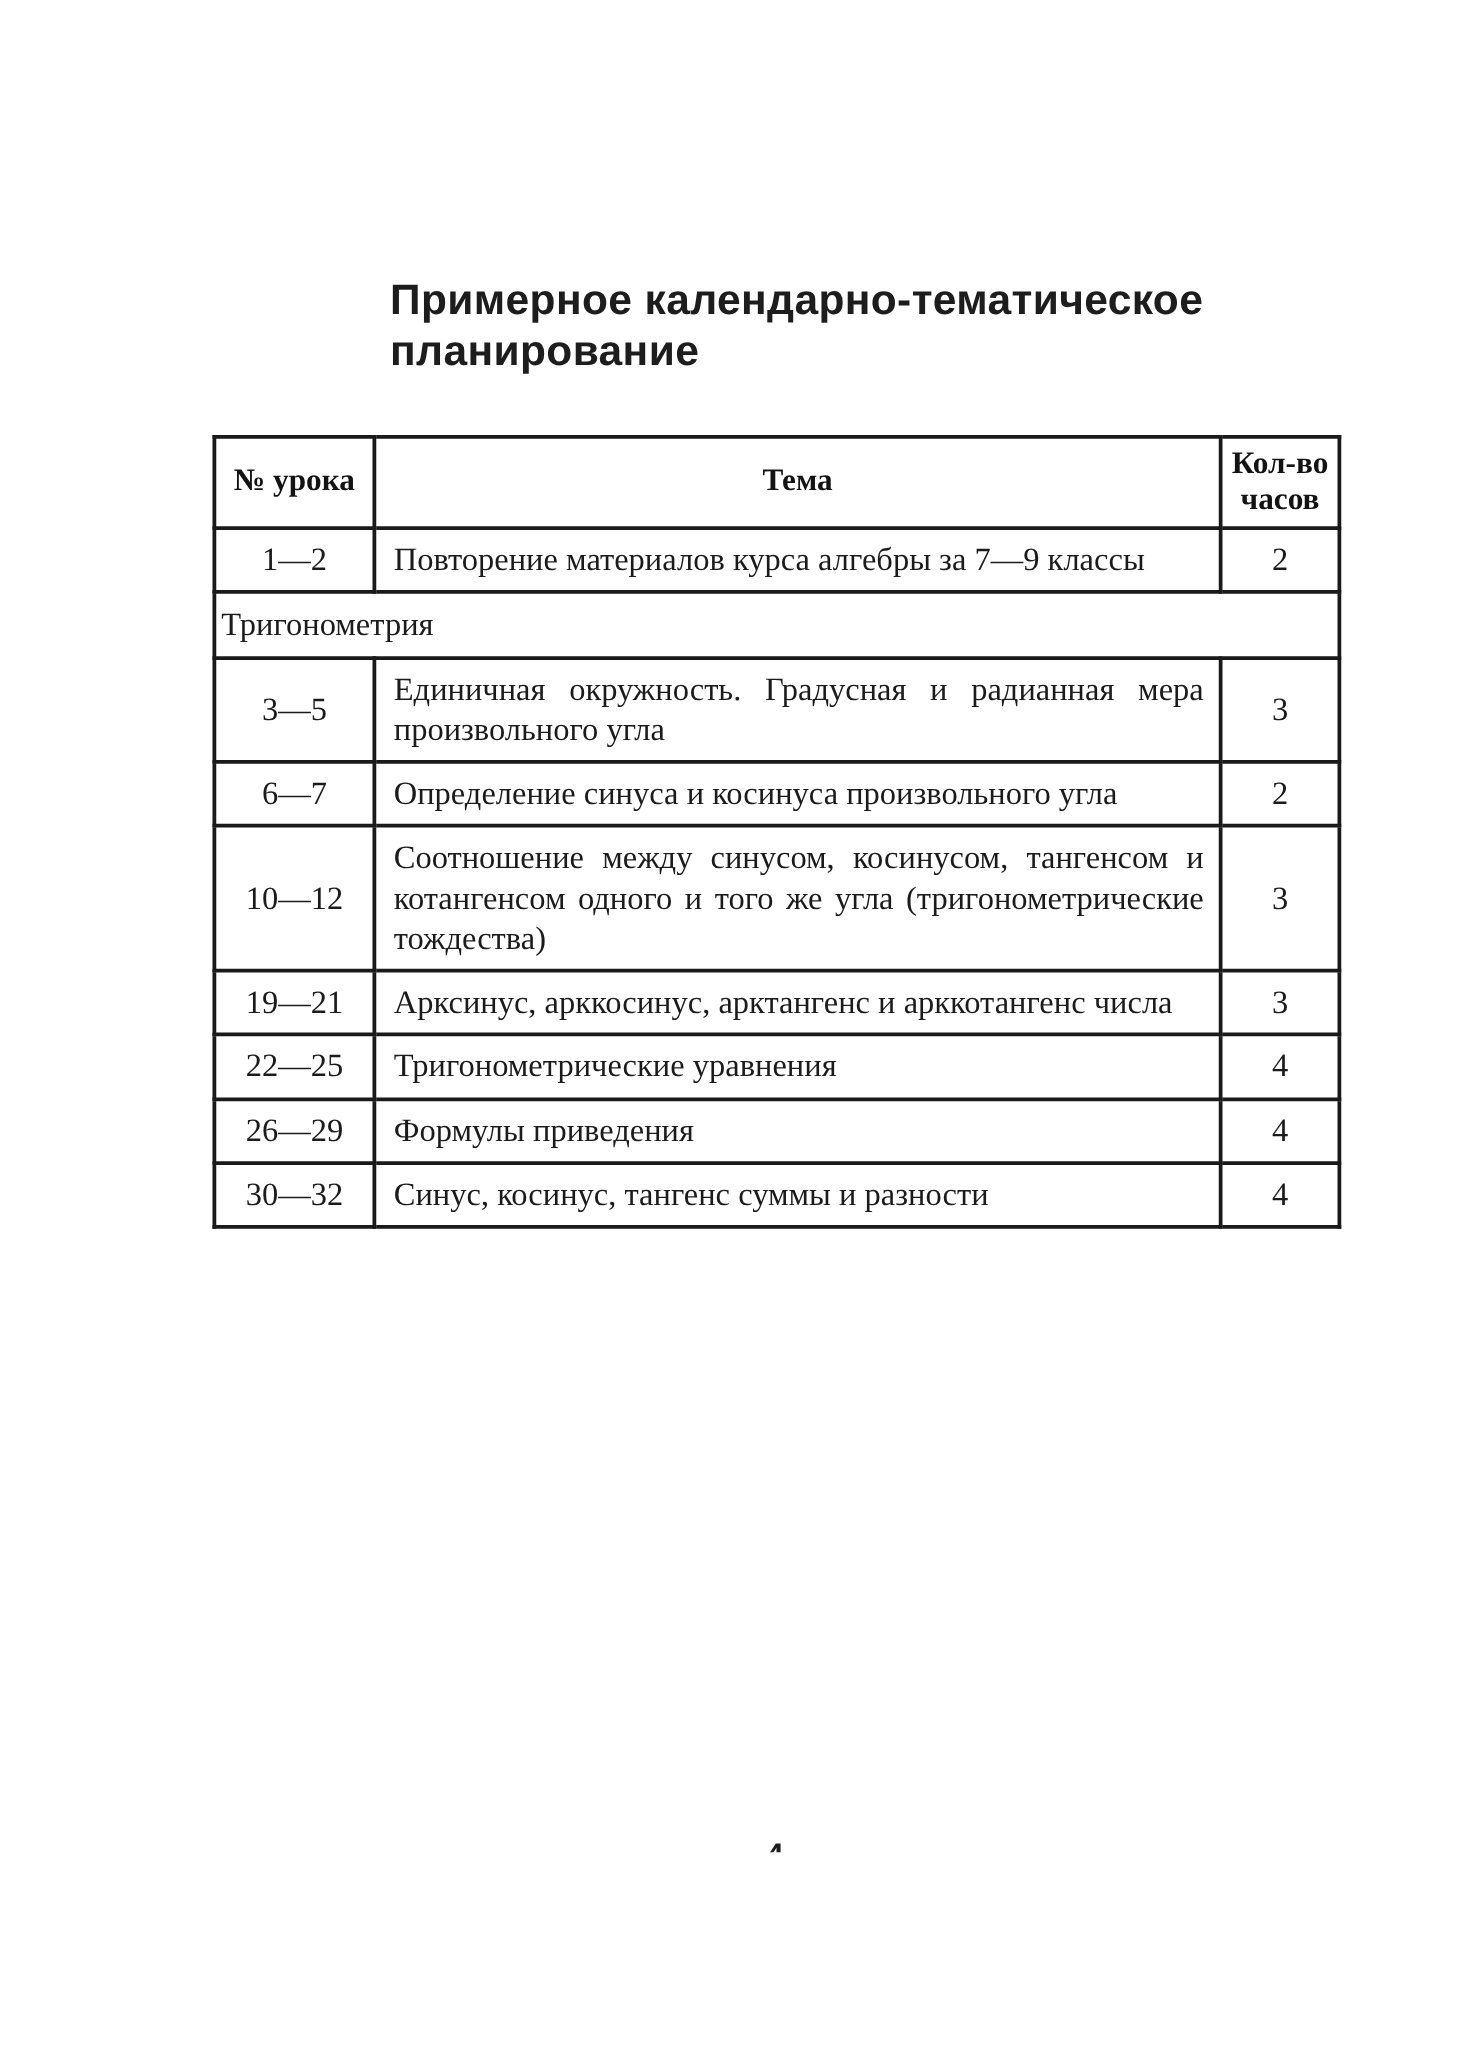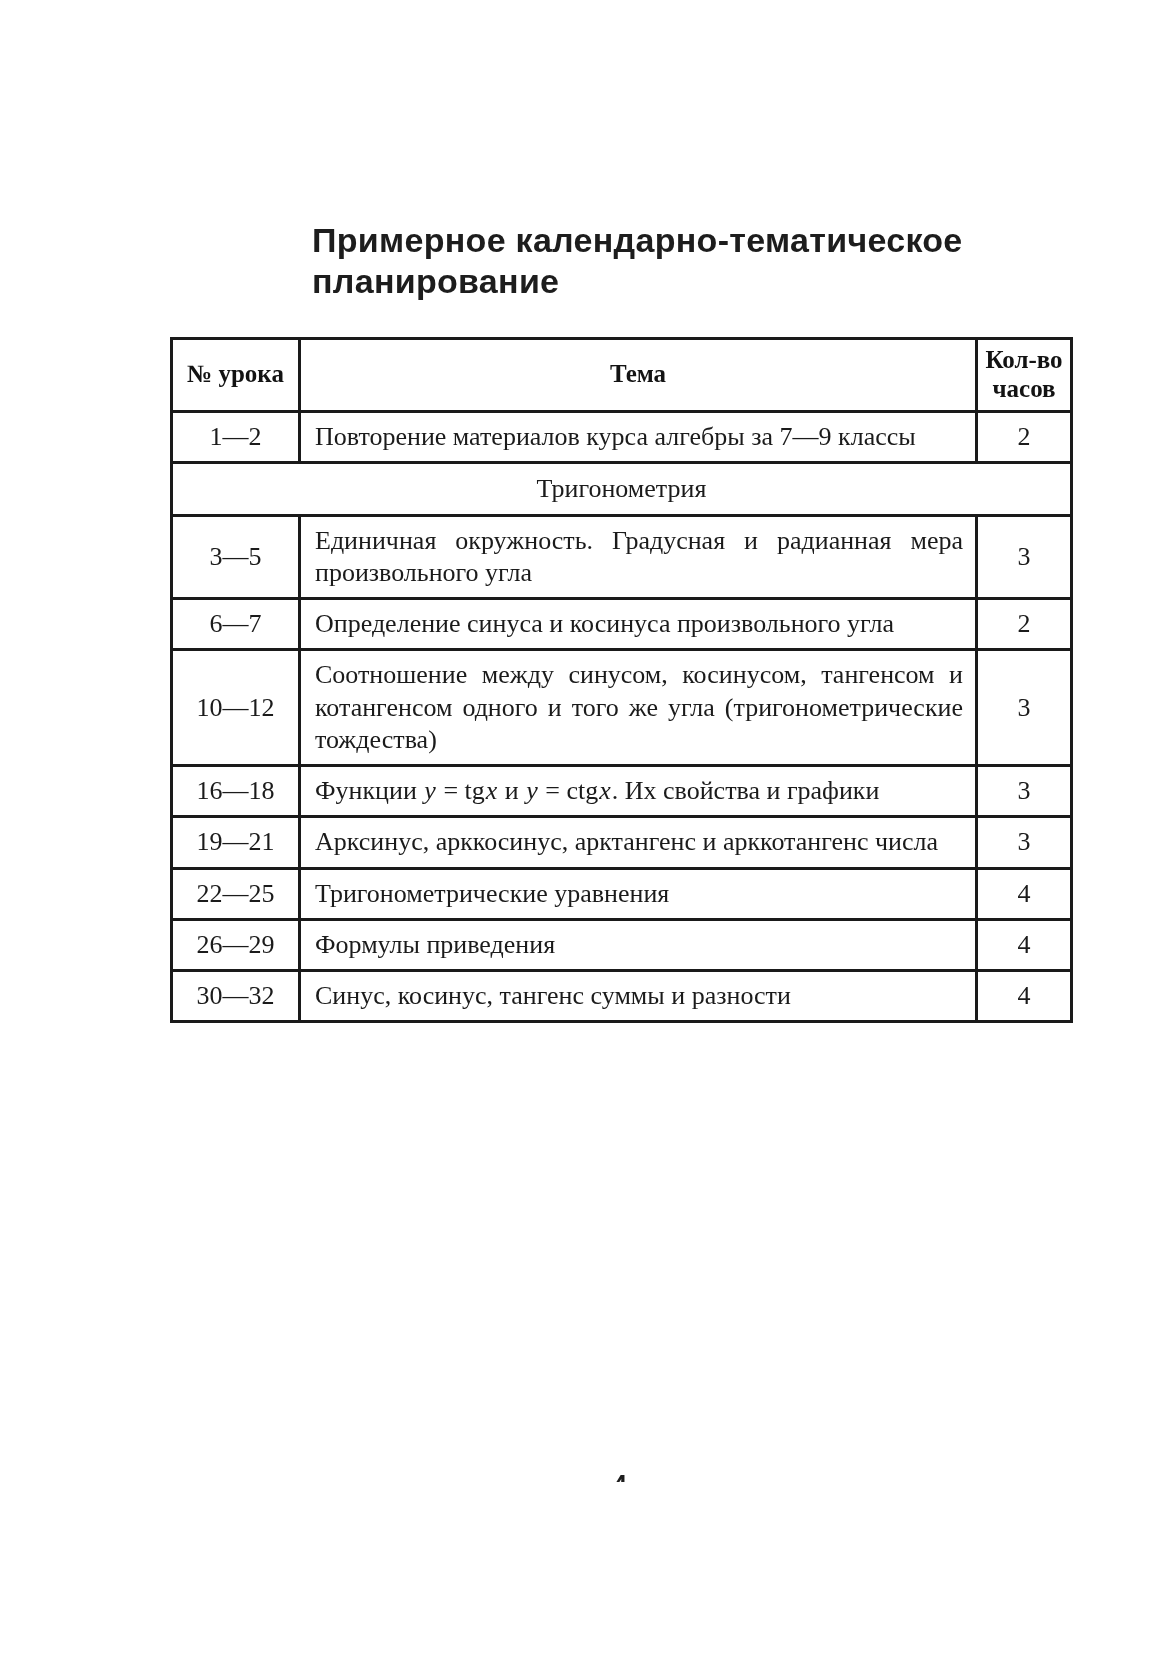--- a/index.html
+++ b/index.html
@@ -25,21 +25,21 @@
     font-family: "Liberation Sans", sans-serif;
     font-weight: 700;
     font-size: 34px;
     line-height: 1.2;
     letter-spacing: 0.3px;
     color: #1d1d1d;
   }
   table.plan-table {
     position: absolute;
     left: 170px;
-    top: 337px;
+    top: 348px;
     width: 900px;
     border-collapse: collapse;
     table-layout: fixed;
   }
   .plan-table th, .plan-table td {
     border: 3px solid #1a1a1a;
   }
   .plan-table col.c-num   { width: 128px; }
   .plan-table col.c-theme { width: 677px; }
   .plan-table col.c-hours { width: 95px; }
@@ -66,21 +66,21 @@
   td.cell-theme {
     text-align: justify;
     padding: 8px 12px 8px 14px;
     line-height: 1.24;
   }
   td.cell-hours {
     text-align: center;
     padding: 7px 2px;
   }
   td.section-cell {
-    text-align: center;
+    text-align: left;
     padding: 10px 4px;
     height: 30px;
   }
   td.cell-theme em {
     font-style: italic;
     padding: 0 1px;
   }
   .page-number {
     position: absolute;
     left: 170px;
@@ -131,25 +131,20 @@
           <td class="cell-num">6—7</td>
           <td class="cell-theme">Определение синуса и косинуса произвольного угла</td>
           <td class="cell-hours">2</td>
         </tr>
         <tr>
           <td class="cell-num">10—12</td>
           <td class="cell-theme">Соотношение между синусом, косинусом, тангенсом и котангенсом одного и того же угла (тригонометрические тождества)</td>
           <td class="cell-hours">3</td>
         </tr>
         <tr>
-          <td class="cell-num">16—18</td>
-          <td class="cell-theme">Функции <em>y</em> = tg<em>x</em> и <em>y</em> = ctg<em>x</em>. Их свойства и графики</td>
-          <td class="cell-hours">3</td>
-        </tr>
-        <tr>
           <td class="cell-num">19—21</td>
           <td class="cell-theme">Арксинус, арккосинус, арктангенс и арккотангенс числа</td>
           <td class="cell-hours">3</td>
         </tr>
         <tr>
           <td class="cell-num">22—25</td>
           <td class="cell-theme">Тригонометрические уравнения</td>
           <td class="cell-hours">4</td>
         </tr>
         <tr>

